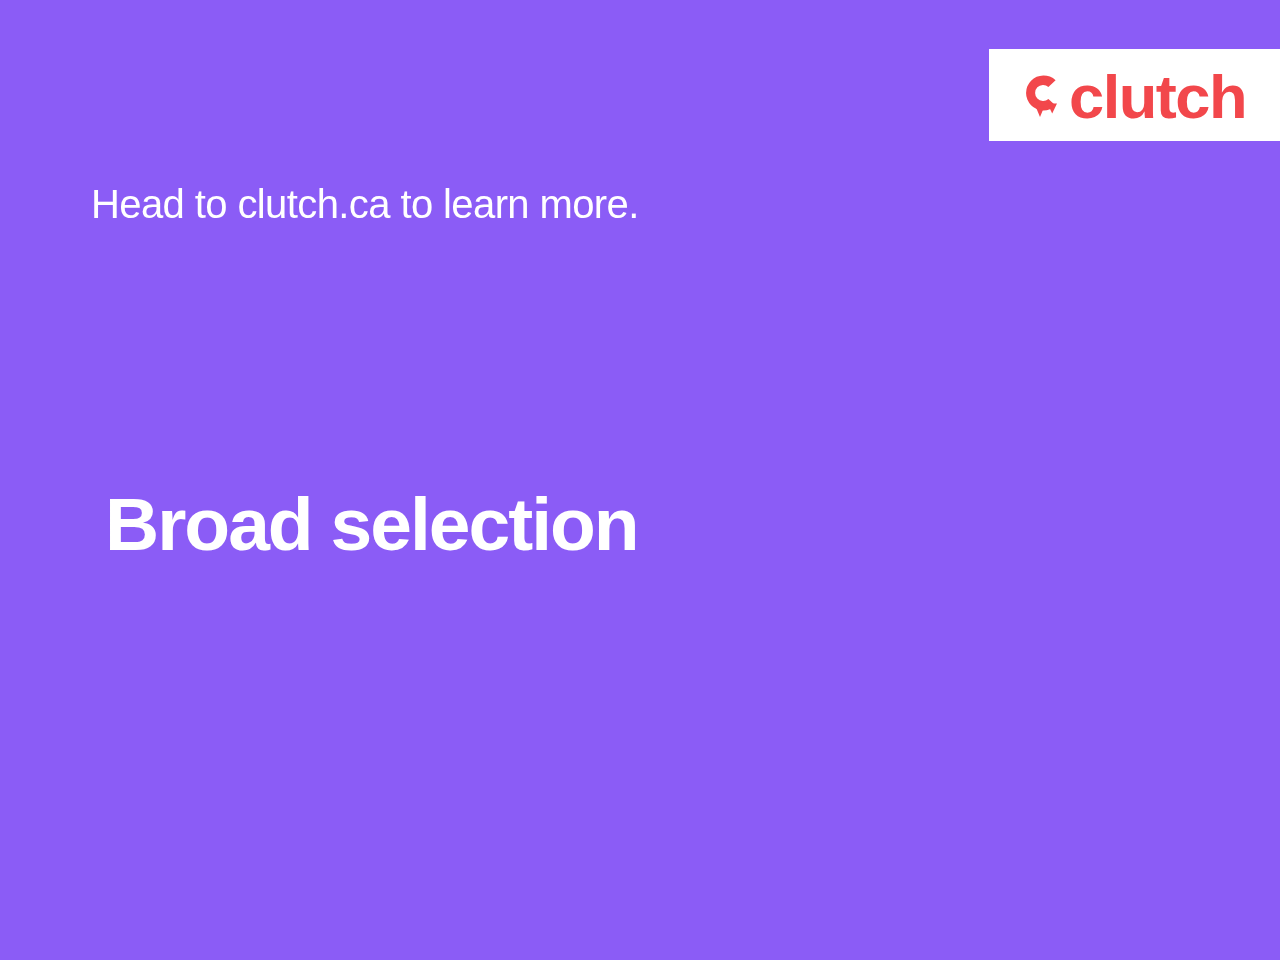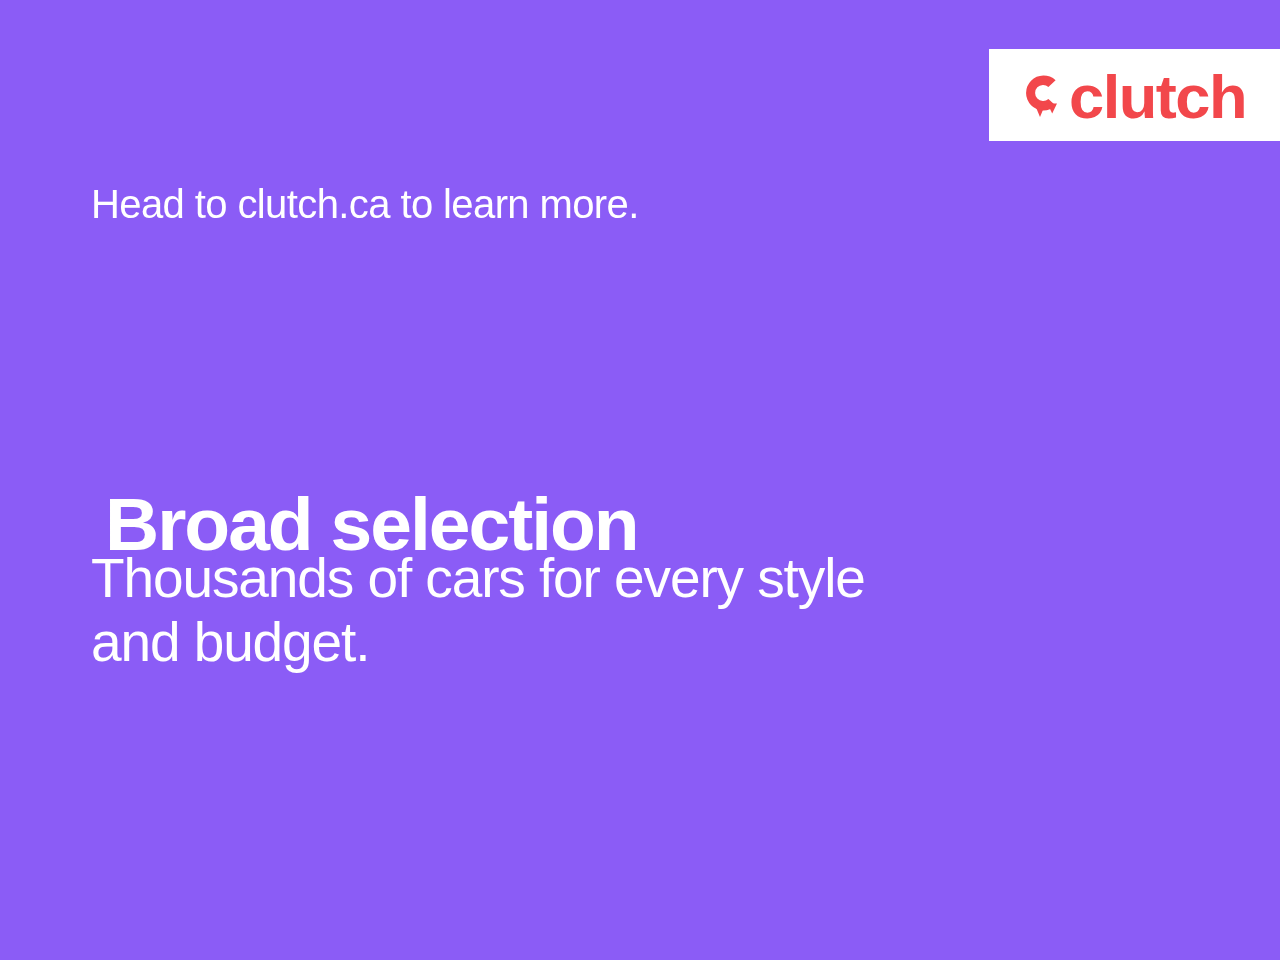--- a/index.html
+++ b/index.html
@@ -124,18 +124,14 @@
         <path d="M26.4 33.4 L36.0 33.4 L31.2 43.6 Z" fill="#f2474b"></path>
       </svg>
       <span class="logo-word">clutch</span>
     </div>
   </div>
 
   <div class="eyebrow">Head to clutch.ca to learn more.</div>
 
   <h1 class="headline">Broad selection</h1>
 
-  <div class="subhead">
-    <span class="line">Thousands of cars for every style</span>
-    <span class="line">and budget.</span>
-  </div>
 
 </div>
 
 </body></html>

